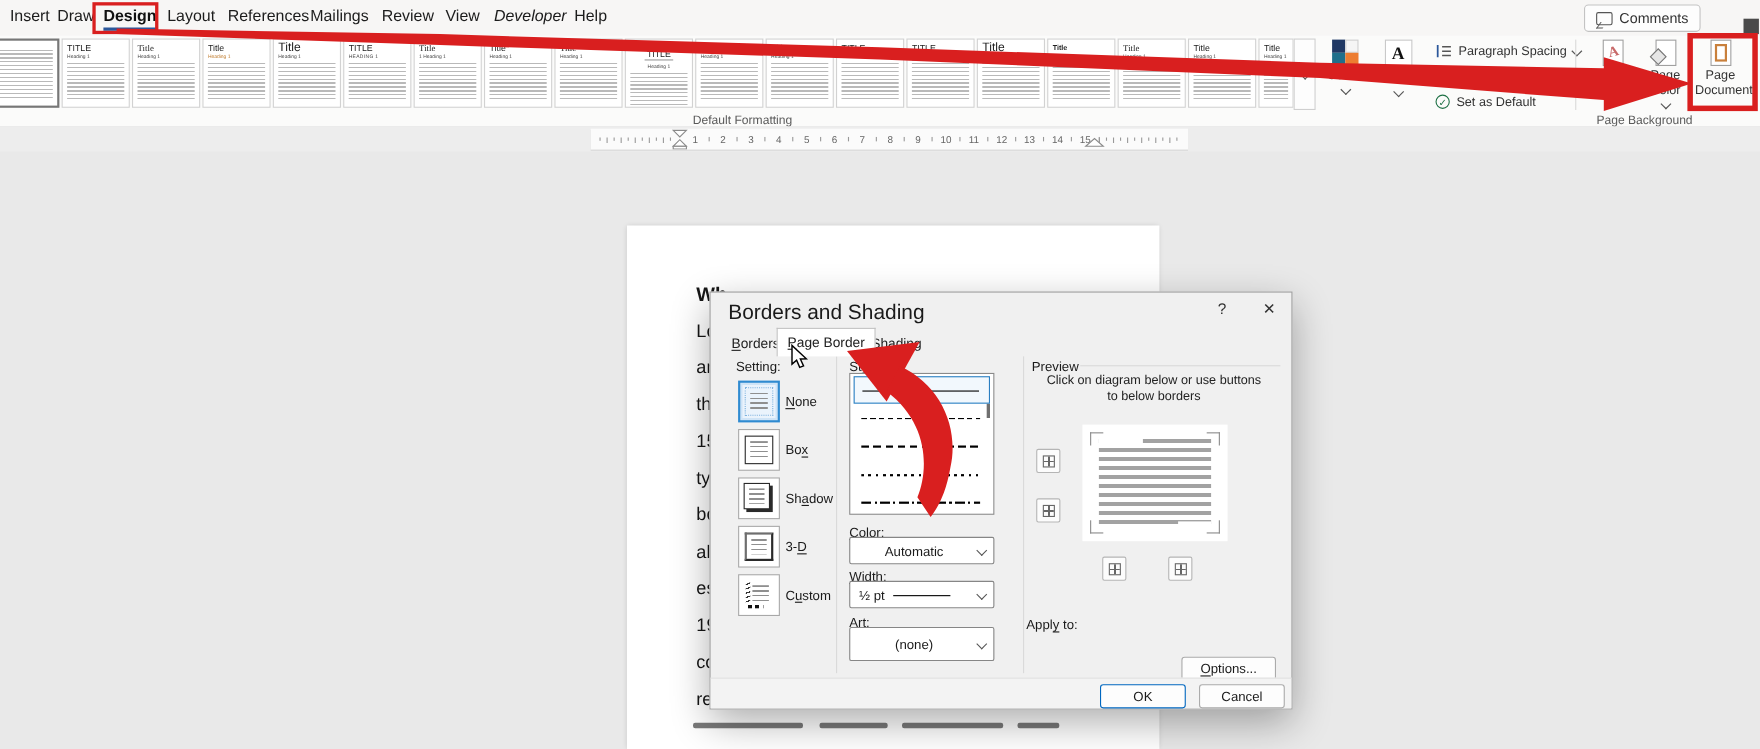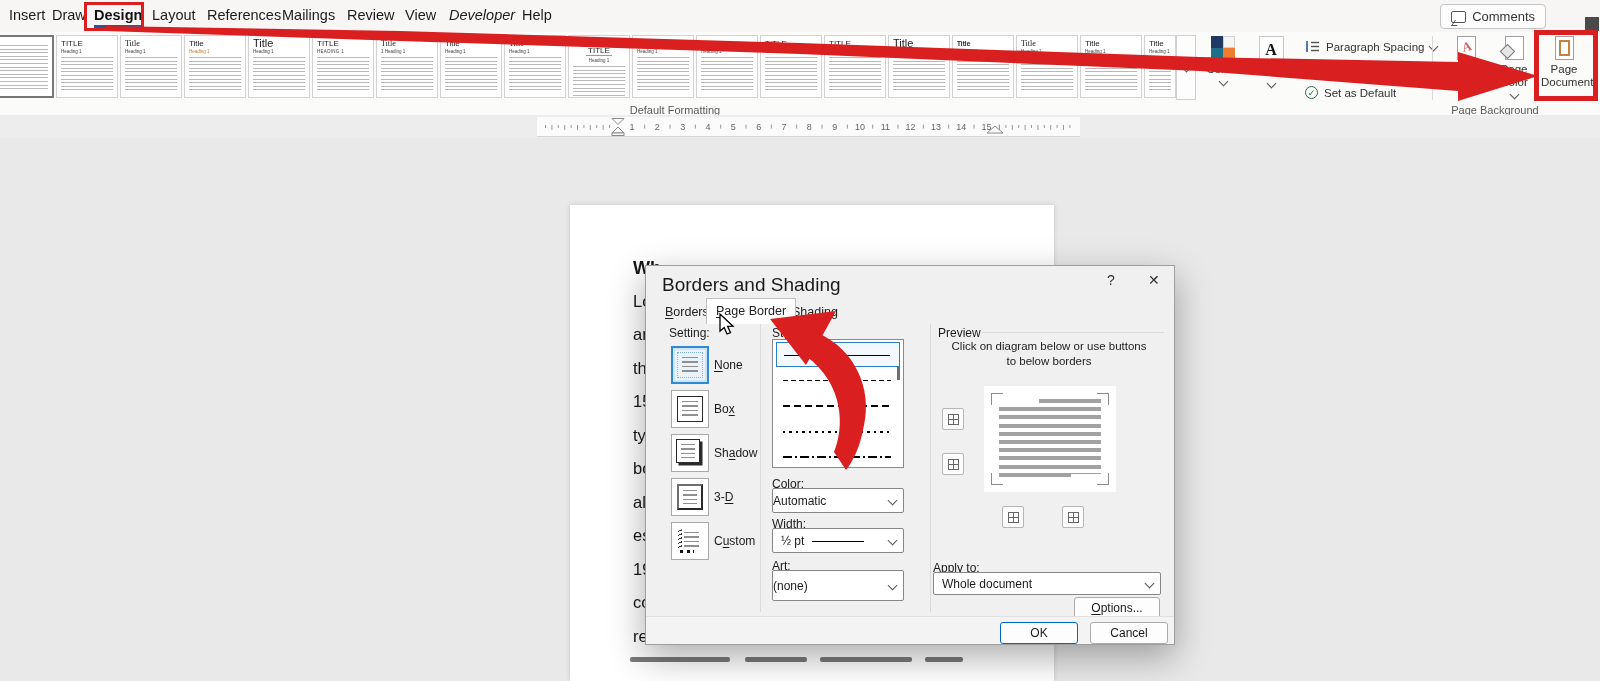--- a/index.html
+++ b/index.html
@@ -82,21 +82,21 @@
   .ls-item{position:relative;height:25.4px;margin:0 3px;}
   .ls-item.sel{border:1px solid #2a7fc2;background:#f2f8fd;box-sizing:border-box;margin-top:2px;}
   .ls{position:absolute;left:7px;right:9px;top:50%;}
   .ls-solid{height:0;border-top:1.7px solid #000;}
   .ls-dash-fine{height:1px;background:repeating-linear-gradient(to right,#000 0 5px,transparent 5px 8px);}
   .ls-dash{height:1.7px;background:repeating-linear-gradient(to right,#000 0 7px,transparent 7px 11px);}
   .ls-dots{height:2.5px;background:repeating-linear-gradient(to right,#000 0 2.5px,transparent 2.5px 6.5px);}
   .ls-dash-dot{height:1.7px;background:repeating-linear-gradient(to right,#000 0 9px,transparent 9px 12px,#000 12px 14px,transparent 14px 17px);}
   .ls-scroll{position:absolute;right:3px;top:9px;width:3px;height:31px;background:#6f6f6f;}
   .dd{position:absolute;background:#fff;border:1px solid #868686;border-radius:2px;box-sizing:border-box;display:flex;align-items:center;}
-  .dd .val{flex:1;text-align:left;font-size:12px;color:#1a1a1a;}
+  .dd .val{flex:1;text-align:center;font-size:12px;color:#1a1a1a;}
   .dd .val.left{text-align:left;padding-left:8px;}
   .dd .dchev{margin-right:7px;}
   .wline{display:inline-block;width:52px;border-top:1.6px solid #000;vertical-align:middle;margin-left:8px;}
   .pv-instr{position:absolute;left:286px;width:234px;text-align:center;font-size:11.5px;color:#222;}
   .pv-box{position:absolute;left:338px;top:120px;width:132px;height:106px;background:#fff;}
   .cm{position:absolute;width:11px;height:11px;border-color:#8a8a8a;border-style:solid;border-width:0;}
   .pv-lines{position:absolute;left:15px;right:15px;top:13px;bottom:14px;background:repeating-linear-gradient(to bottom,#a2a2a2 0 4px,transparent 4px 8.2px);}
   .pv-cover{position:absolute;background:#fff;}
   .sq-btn{position:absolute;width:22px;height:22px;background:#fcfcfc;border:1px solid #b5b5b5;border-radius:2px;box-sizing:border-box;display:flex;align-items:center;justify-content:center;}
   .sq-glyph{width:11px;height:11px;border:1px solid #666;box-sizing:border-box;
@@ -488,24 +488,20 @@
         <span class="sq-glyph"></span>
       </div>
     <div class="sq-btn" style="left:356px;top:240px;">
         <span class="sq-glyph"></span>
       </div>
     <div class="sq-btn" style="left:416px;top:240px;">
         <span class="sq-glyph"></span>
       </div>
 
     <div class="dlg-label" style="left:287px;top:295px;">Appl<u>y</u> to:</div>
-    <div class="dd" style="left:287px;top:306px;width:228px;height:23px;">
-      <span class="val left">Whole document</span>
-      <span class="chev dchev"></span>
-    </div>
     <div class="btn" style="left:428px;top:331px;width:86px;"><u>O</u>ptions...</div>
 
     <div class="dlg-bottom"></div>
     <div class="btn primary" style="left:354px;top:356px;width:78px;">OK</div>
     <div class="btn" style="left:444px;top:356px;width:78px;">Cancel</div>
   </div>
 
   <div class="redbox" style="left:84px;top:2px;width:54px;height:23px;"></div>
   <div class="redbox" style="left:1534px;top:30px;width:54px;height:61px;border-width:5px;"></div>
 

